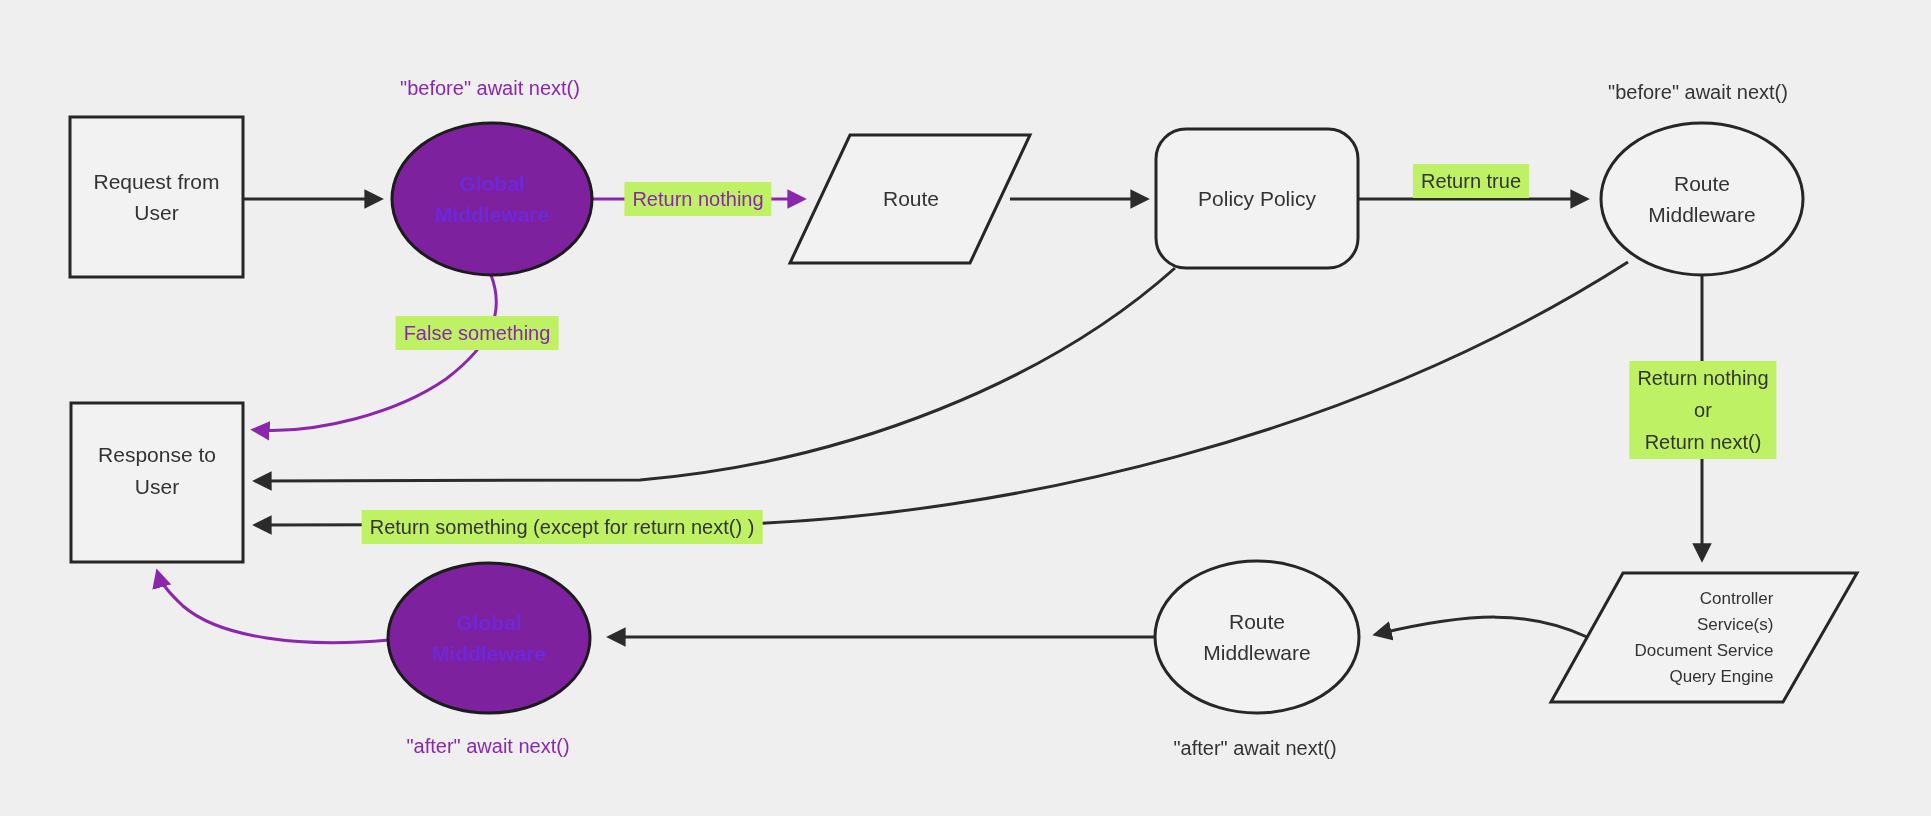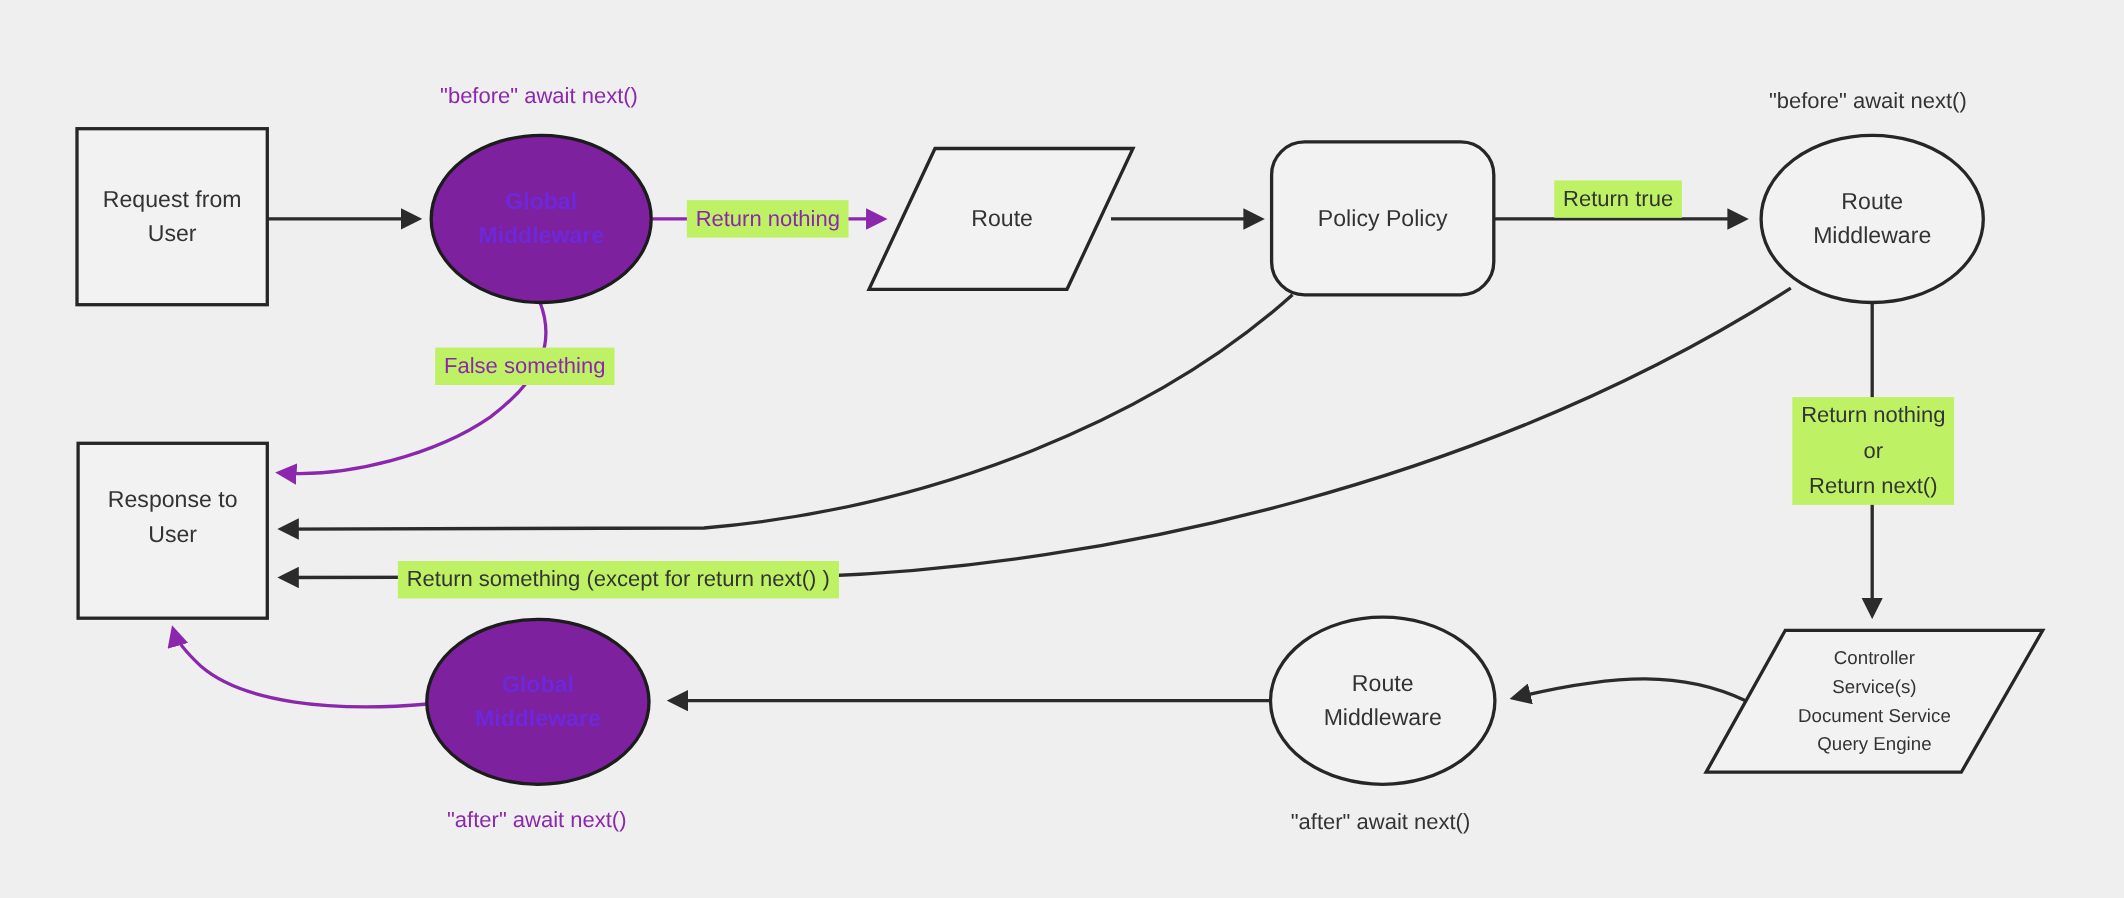--- a/index.html
+++ b/index.html
@@ -65,21 +65,21 @@
   </svg>
 
   <div class="node-label" style="left:70px;top:117px;width:173px;height:160px;">Request from
 User</div>
   <div class="node-label white" style="left:392px;top:123px;width:200px;height:152px;">Global
 Middleware</div>
   <div class="node-label" style="left:792px;top:135px;width:238px;height:128px;">Route</div>
   <div class="node-label" style="left:1156px;top:129px;width:202px;height:139px;">Policy Policy</div>
   <div class="node-label" style="left:1601px;top:123px;width:202px;height:152px;">Route
 Middleware</div>
-  <div class="node-label small" style="left:1551px;top:573px;width:306px;height:129px;">Controller
+  <div class="node-label small" style="left:1551px;top:573px;width:306px;height:129px;text-align:right;">Controller
 Service(s)
 Document Service
 Query Engine</div>
   <div class="node-label" style="left:1155px;top:561px;width:204px;height:152px;">Route
 Middleware</div>
   <div class="node-label white" style="left:388px;top:563px;width:202px;height:150px;">Global
 Middleware</div>
   <div class="node-label" style="left:71px;top:391px;width:172px;height:159px;">Response to
 User</div>
 

